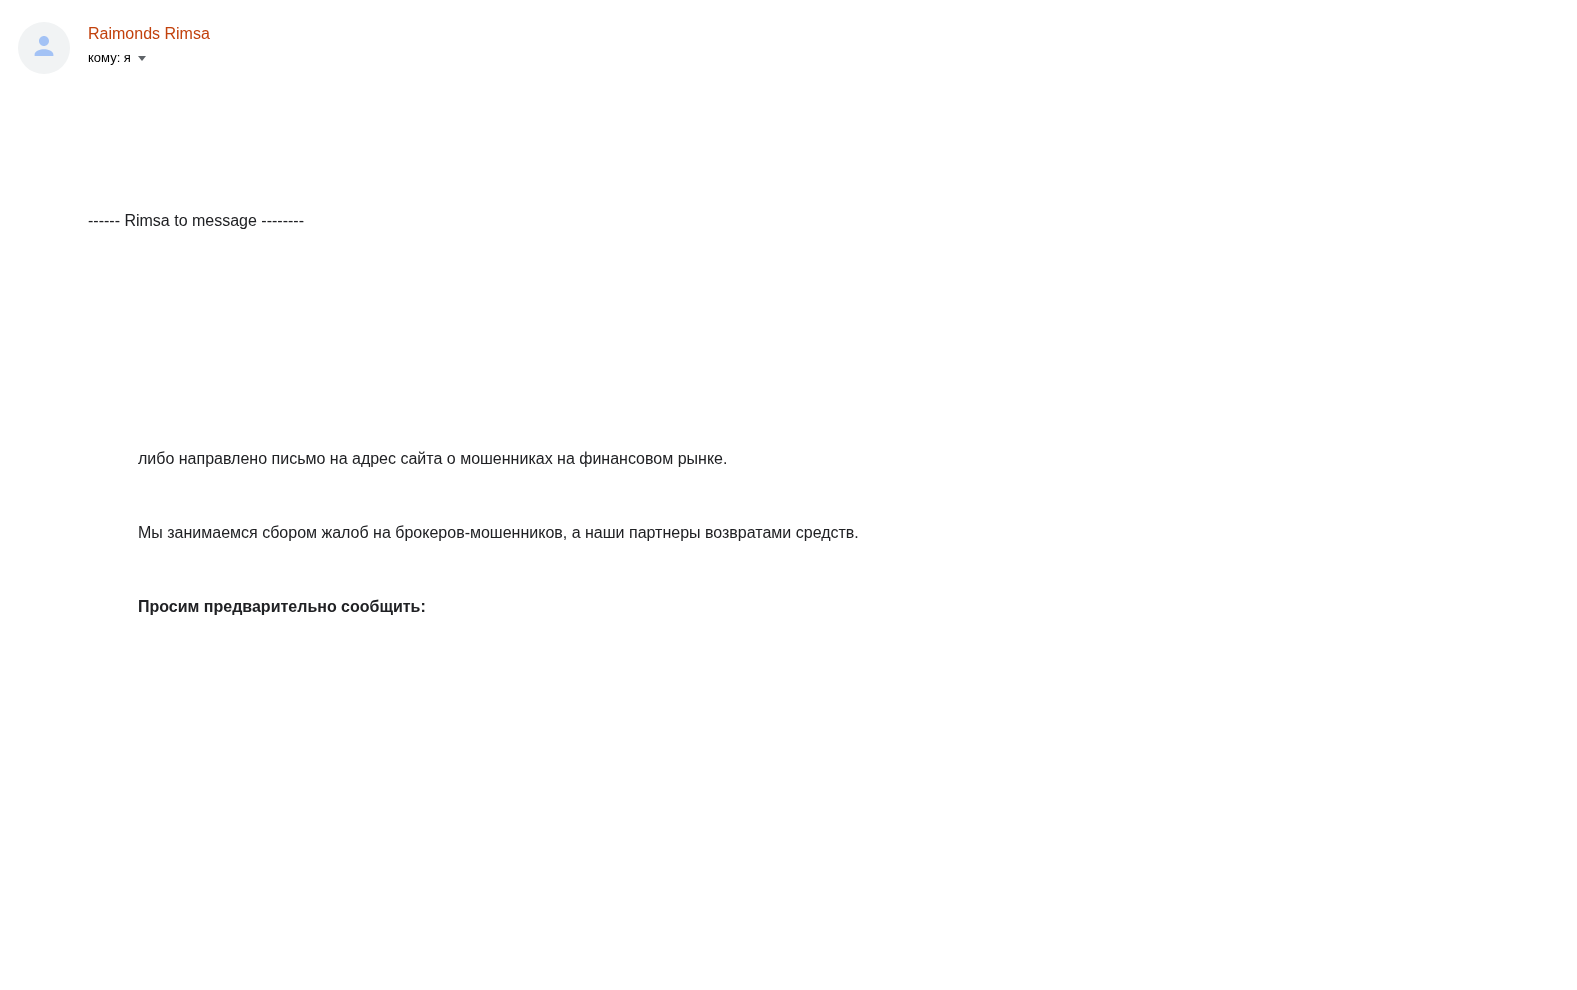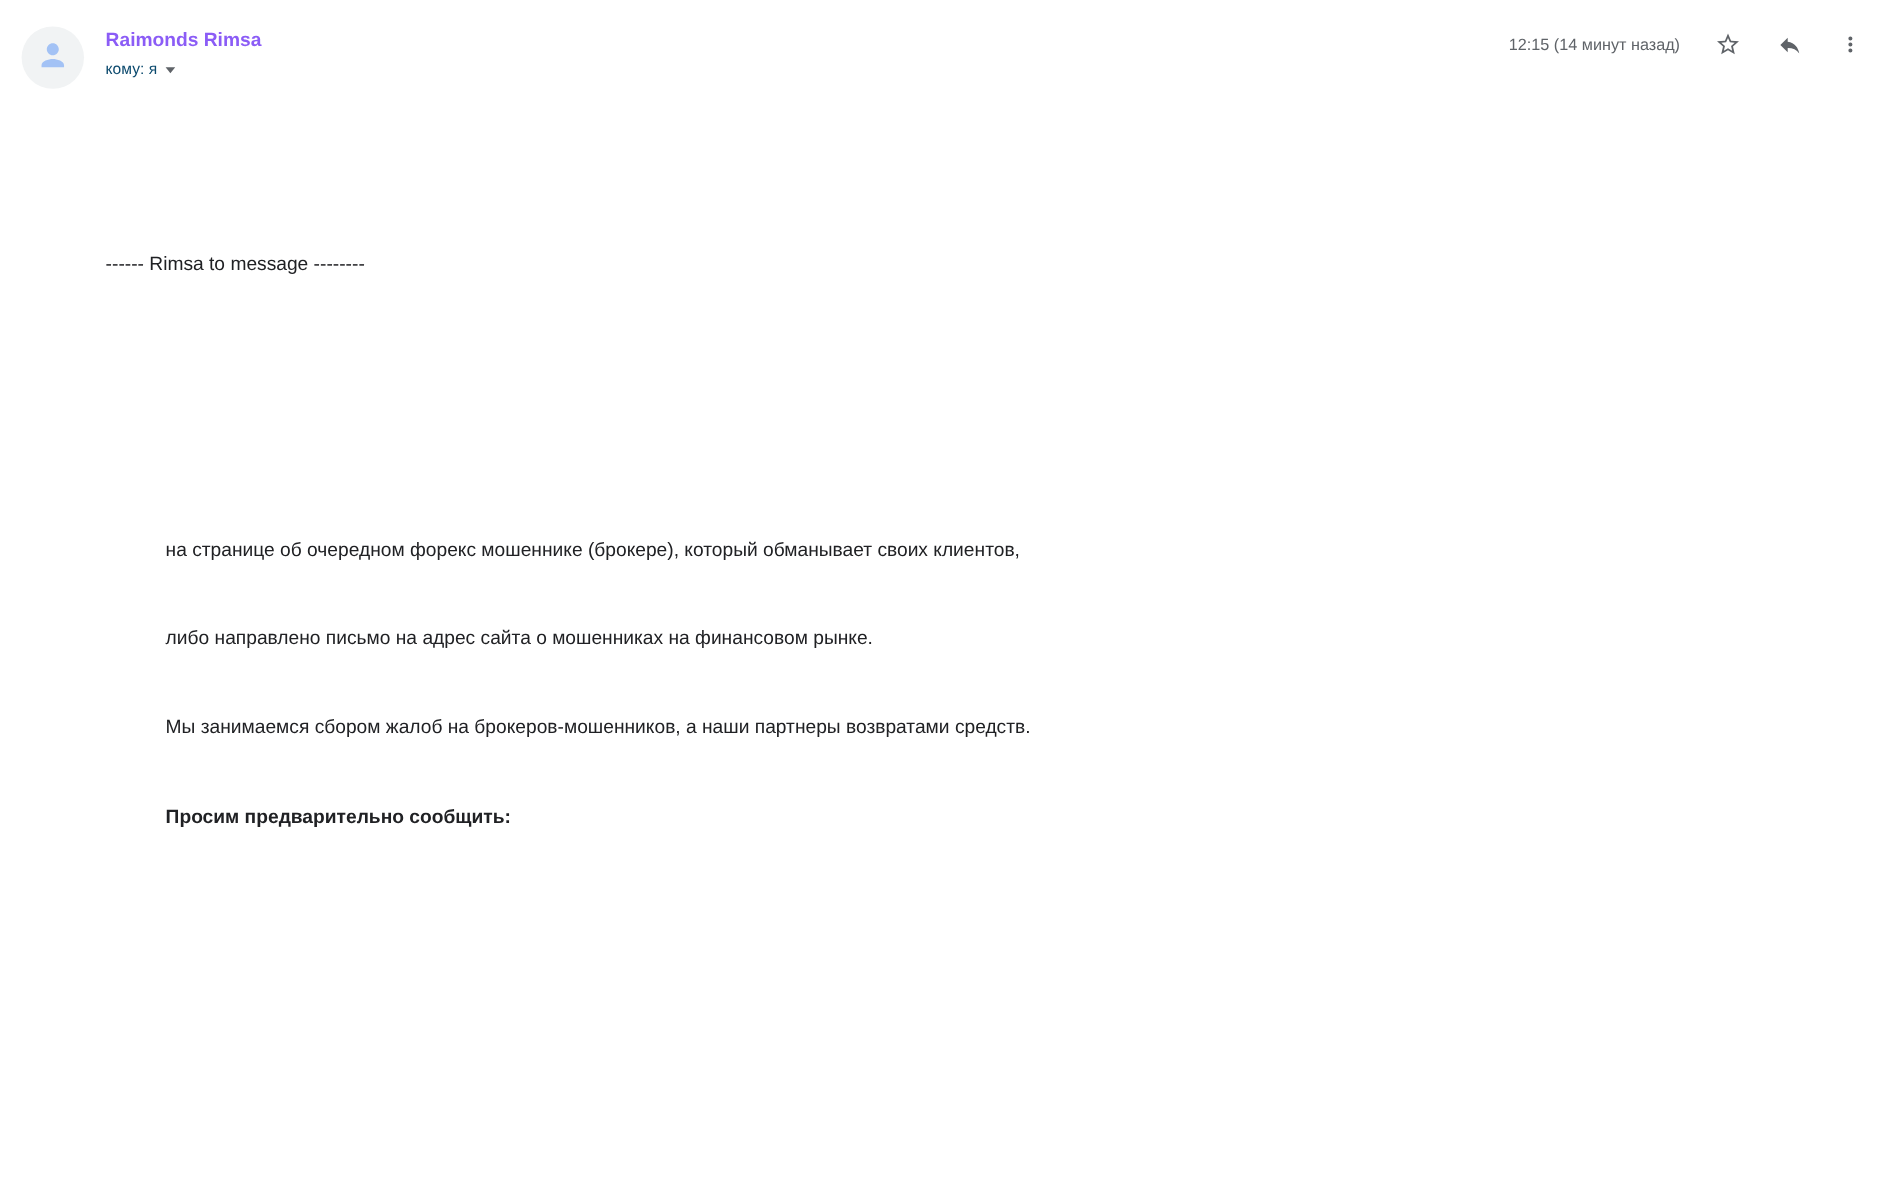--- a/index.html
+++ b/index.html
@@ -17,23 +17,23 @@
   .hdr { display: flex; align-items: flex-start; margin-left: 18px; height: 52px; }
   .avatar {
     width: 52px; height: 52px; border-radius: 50%;
     background: #f1f3f4; flex: none;
     display: flex; align-items: center; justify-content: center;
     cursor: pointer;
   }
   .person-blue { color: #a3c2f5; }
 
   .sender-block { margin-left: 18px; padding-top: 2px; }
-  .sender-name { font-size: 16px; font-weight: 700; line-height: 20px; color: #8b5cf6; }
+  .sender-name { font-size: 16px; font-weight: 400; line-height: 20px; color: #c2410c; }
   .to-row {
-    margin-top: 6px; font-size: 13px; color: #0c4a6e;
+    margin-top: 6px; font-size: 13px; color: #000000;
     display: flex; align-items: center; gap: 7px; cursor: pointer; width: max-content;
   }
   .caret-down {
     width: 0; height: 0;
     border-left: 4.5px solid transparent; border-right: 4.5px solid transparent;
     border-top: 5px solid #5f6368; margin-top: 1px;
   }
 
   .hdr-meta { position: absolute; right: 24px; display: flex; align-items: center; gap: 29px; }
   .email-1 .hdr-meta { top: 26px; }
@@ -70,53 +70,28 @@
             </svg>
         </span>
       </div>
       <div class="sender-block">
         <div class="sender-name">Raimonds Rimsa</div>
         <div class="to-row">
           <span>кому: я</span>
           <span class="caret-down"></span>
         </div>
       </div>
-      <div class="hdr-meta">
-        <span class="timestamp">12:15 (14 минут назад)</span>
-        <button class="icon-btn">
-          <span>
-            <svg viewBox="0 0 24 24" width="22" height="22">
-                <path fill="#5f6368" d="M22 9.24l-7.19-.62L12 2 9.19 8.63 2 9.24l5.46 4.73L5.82 21 12 17.27 18.18 21l-1.63-7.03L22 9.24zM12 15.4l-3.76 2.27 1-4.28-3.32-2.88 4.38-.38L12 6.1l1.71 4.04 4.38.38-3.32 2.88 1 4.28L12 15.4z"></path>
-              </svg>
-          </span>
-        </button>
-        <button class="icon-btn">
-          <span>
-            <svg viewBox="0 0 24 24" width="21" height="21">
-                <path fill="#5f6368" d="M10 9V5l-7 7 7 7v-4.1c5 0 8.5 1.6 11 5.1-1-5-4-10-11-11z"></path>
-              </svg>
-          </span>
-        </button>
-        <button class="icon-btn">
-          <span>
-            <svg viewBox="0 0 24 24" width="20" height="20">
-                <path fill="#5f6368" d="M12 8c1.1 0 2-.9 2-2s-.9-2-2-2-2 .9-2 2 .9 2 2 2zm0 2c-1.1 0-2 .9-2 2s.9 2 2 2 2-.9 2-2-.9-2-2-2zm0 6c-1.1 0-2 .9-2 2s.9 2 2 2 2-.9 2-2-.9-2-2-2z"></path>
-              </svg>
-          </span>
-        </button>
-      </div>
     </div>
 
     <div class="msg-body">
       <div class="reply-hdr">
         <div>------ Rimsa to message --------</div>
       </div>
 
       <div class="quote">
-        <div>на странице об очередном форекс мошеннике (брокере), который обманывает своих клиентов,</div>
         <div>либо направлено письмо на адрес сайта о мошенниках на финансовом рынке.</div>
         <div>Мы занимаемся сбором жалоб на брокеров-мошенников, а наши партнеры возвратами средств.</div>
         <div class="bold">Просим предварительно сообщить:</div>
         
         
         
         
         
         
       </div>

